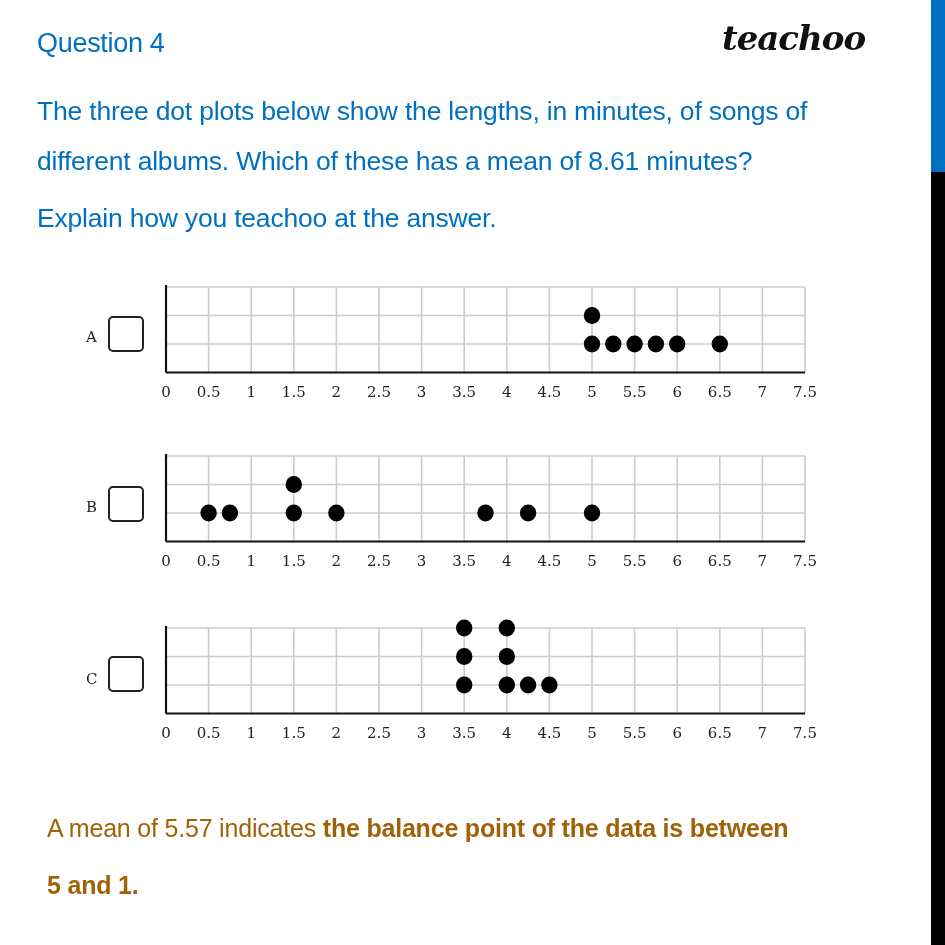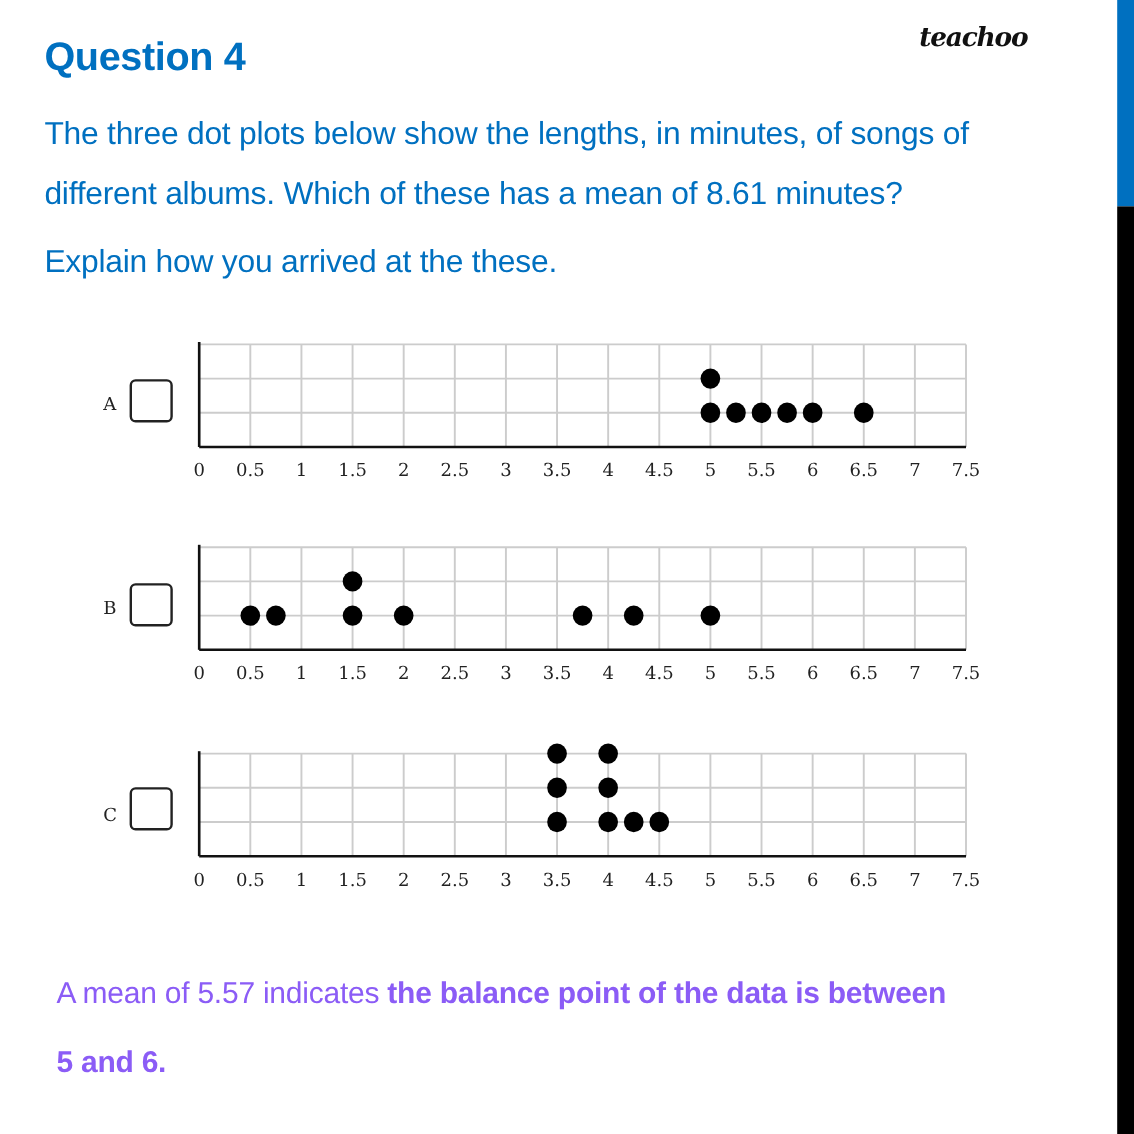--- a/index.html
+++ b/index.html
@@ -5,63 +5,63 @@
     html, body { margin: 0; padding: 0; }
     body {
       width: 945px; height: 945px; position: relative; overflow: hidden;
       background: #ffffff;
       font-family: "Liberation Sans", "DejaVu Sans", sans-serif;
     }
     .side-bar-blue { position: absolute; left: 931px; top: 0; width: 14px; height: 172px; background: #0070c0; }
     .side-bar-black { position: absolute; left: 931px; top: 172px; width: 14px; height: 773px; background: #000000; }
     .q-title {
       position: absolute; left: 37px; top: 28px;
-      font-size: 33px; font-weight: bold; color: #0070c0;
+      font-size: 27px; font-weight: normal; color: #0070c0;
       letter-spacing: -0.3px;
     }
     .logo {
-      position: absolute; left: 766px; top: 18px;
+      position: absolute; left: 722px; top: 18px;
       font-family: "DejaVu Serif", serif; font-style: italic; font-weight: bold;
-      font-size: 22px; color: #111; letter-spacing: -1px;
+      font-size: 34px; color: #111; letter-spacing: -1px;
     }
     .q-line {
       position: absolute; left: 37px; font-size: 26.5px; color: #0070c0;
       white-space: nowrap; letter-spacing: -0.2px;
     }
     .plot { position: absolute; left: 0; width: 945px; }
     .plot svg { position: absolute; left: 0; top: 0; overflow: visible; }
     .opt-label {
       position: absolute; font-family: "DejaVu Serif", serif; font-size: 15px; color: #222;
     }
     .opt-box {
       position: absolute; width: 36px; height: 36px;
       border: 2px solid #222; border-radius: 5px; background: #fff; box-sizing: border-box;
     }
     .tick-label {
       position: absolute; font-family: "DejaVu Serif", serif; font-size: 15px; color: #222;
       transform: translateX(-50%); white-space: nowrap;
     }
     .answer {
-      position: absolute; left: 47px; font-size: 25px; color: #8b5cf6; white-space: nowrap;
+      position: absolute; left: 47px; font-size: 25px; color: #a16207; white-space: nowrap;
       letter-spacing: -0.2px;
     }
     .answer b { font-weight: bold; }
   </style>
 </head>
 <body>
 
 <div class="side-bar-blue"></div>
 <div class="side-bar-black"></div>
 
 <div class="q-title">Question 4</div>
 <div class="logo">teachoo</div>
 
 <div class="q-line" style="top:96px">The three dot plots below show the lengths, in minutes, of songs of</div>
 <div class="q-line" style="top:146px">different albums. Which of these has a mean of 8.61 minutes?</div>
-<div class="q-line" style="top:203px">Explain how you arrived at the these.</div>
+<div class="q-line" style="top:203px">Explain how you teachoo at the answer.</div>
 
 <div class="plot" id="plot-0" style="top:0">
     <svg width="945" height="945">
       <line x1="208.6" x2="208.6" y1="287" y2="372.5" stroke="#cccccc" stroke-width="1.6"></line>
       <line x1="251.2" x2="251.2" y1="287" y2="372.5" stroke="#cccccc" stroke-width="1.6"></line>
       <line x1="293.8" x2="293.8" y1="287" y2="372.5" stroke="#cccccc" stroke-width="1.6"></line>
       <line x1="336.4" x2="336.4" y1="287" y2="372.5" stroke="#cccccc" stroke-width="1.6"></line>
       <line x1="379" x2="379" y1="287" y2="372.5" stroke="#cccccc" stroke-width="1.6"></line>
       <line x1="421.6" x2="421.6" y1="287" y2="372.5" stroke="#cccccc" stroke-width="1.6"></line>
       <line x1="464.2" x2="464.2" y1="287" y2="372.5" stroke="#cccccc" stroke-width="1.6"></line>
@@ -205,14 +205,14 @@
     <div class="tick-label" style="left: 677.2px; top: 723.5px;">6</div>
     <div class="tick-label" style="left: 719.8px; top: 723.5px;">6.5</div>
     <div class="tick-label" style="left: 762.4px; top: 723.5px;">7</div>
     <div class="tick-label" style="left: 805px; top: 723.5px;">7.5</div>
   </div>
 
 <div class="answer" style="top:814px">
   <span>A mean of 5.57 indicates </span><b>the balance point of the data is between</b>
 </div>
 <div class="answer" style="top:871px">
-  <b>5 and 6.</b>
+  <b>5 and 1.</b>
 </div>
 
 </body></html>

